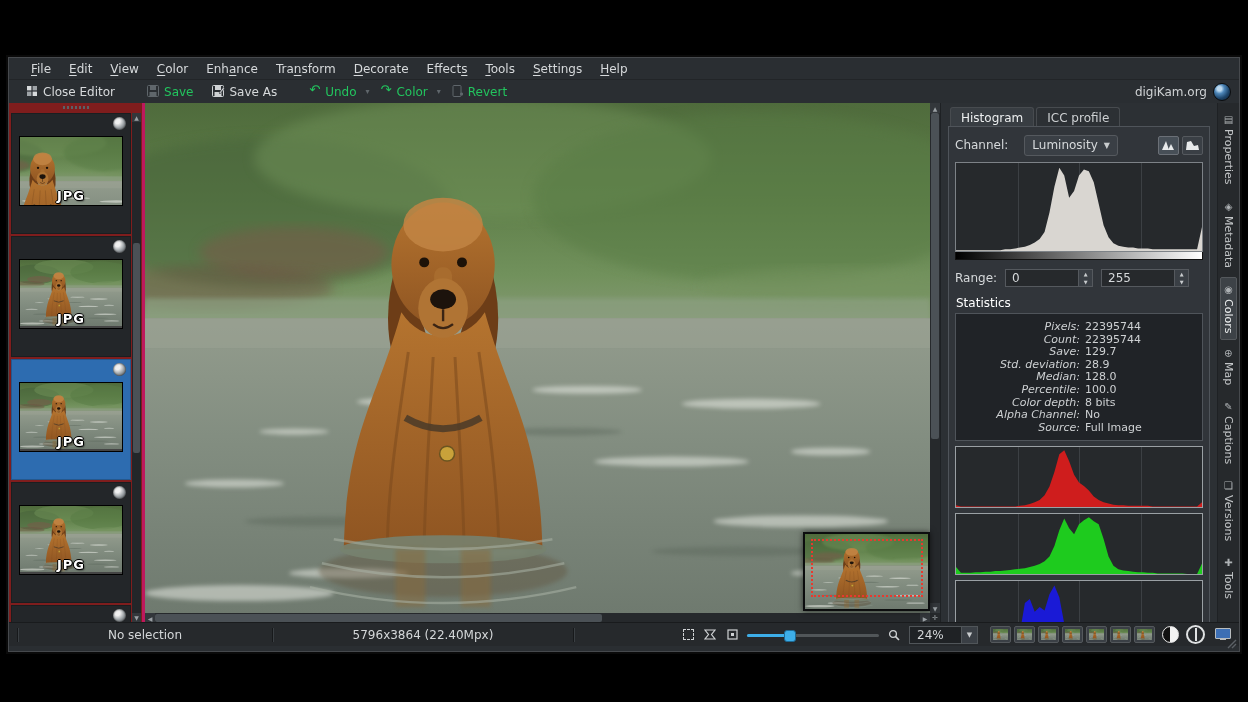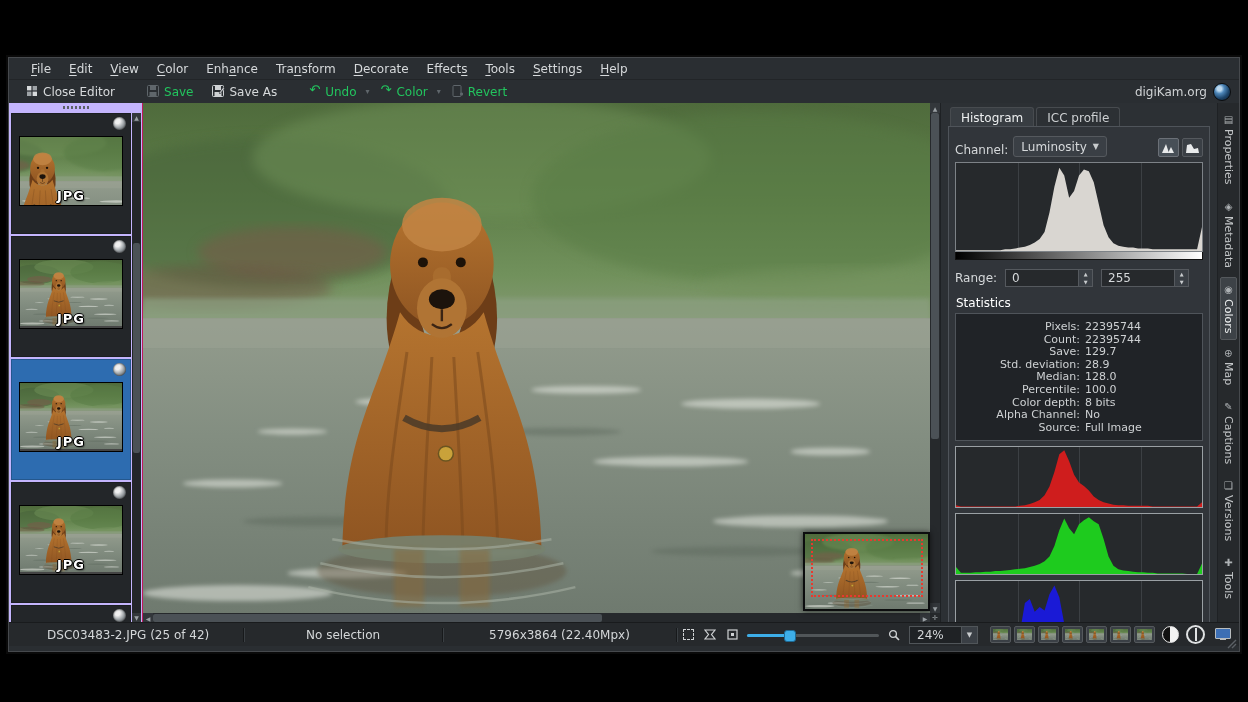--- a/index.html
+++ b/index.html
@@ -13,21 +13,21 @@
   .toolbar{height:23px;display:flex;align-items:center;padding:0 8px 0 10px;gap:4px;background:#2a2e32;font-size:12px;border-bottom:1px solid #1e2124}
   .tbtn{display:flex;align-items:flex-start;gap:5px;padding:2px 7px;border-radius:2px;white-space:nowrap}
   .tbtn.disabled{color:#22c55e}
   .tb-sep{width:10px}
   .dd{font-size:8px;color:#5f666b;margin-left:-2px}
   .toolbar-right{margin-left:auto;display:flex;align-items:center;gap:6px}
   .dk-logo{width:16px;height:16px;border-radius:50%;background:radial-gradient(circle at 34% 30%,#bcd9ef 0 14%,#4d86b8 32%,#1d4469 62%,#0c1c2c 100%);border:1px solid #0a0d10}
   
   .main{position:absolute;left:0;right:0;top:45px;bottom:28px;display:flex}
   
-  .thumbbar{width:133px;background:#c4b5fd;border-right:1px solid #be185d;position:relative;overflow:hidden}
+  .thumbbar{width:133px;background:#7f1d1d;border-right:3px solid #be185d;position:relative;overflow:hidden}
   .tb-handle{height:8px;display:flex;align-items:center;justify-content:center}
   .tb-dots{width:26px;height:3px;background:repeating-linear-gradient(90deg,#5b6166 0 2px,transparent 2px 4px)}
   .thumb-list{position:absolute;left:2px;right:11px;top:10px;bottom:0;display:flex;flex-direction:column;gap:2px}
   .thumb-cell{height:119px;flex:none;background:#232629;border:1px solid #1b1e20;position:relative}
   .thumb-cell.selected{background:#2d6cb0;border-color:#24578d}
   .globe{position:absolute;top:3px;right:4px;width:13px;height:13px;border-radius:50%;background:radial-gradient(circle at 35% 32%,#f0f0f0 0 20%,#9aa0a4 55%,#3c4043 100%);box-shadow:inset 0 0 2px #222}
   .thumb-img{position:absolute;left:50%;top:22px;transform:translateX(-50%);width:102px;height:68px;border:1px solid #000;overflow:hidden;background:#444}
   .jpg-badge{position:absolute;left:50%;bottom:2px;transform:translateX(-50%);font-size:13px;font-weight:bold;color:#fff;letter-spacing:1px;text-shadow:-1px 0 #000,1px 0 #000,0 -1px #000,0 1px #000,1px 1px 2px #000}
   .tb-scroll{position:absolute;right:1px;top:10px;bottom:1px;width:9px;background:#232629}
   .tb-scroll .sb-btn{height:9px}
@@ -45,39 +45,39 @@
   .corner{position:absolute;right:0;bottom:0;width:10px;height:10px;background:#26292c;display:flex;align-items:center;justify-content:center;font-size:7px;color:#9aa0a4}
   .navbox{position:absolute;right:10px;bottom:12px;width:123px;height:75px;border:2px solid #0c0d0e;background:#222;box-shadow:0 0 6px rgba(0,0,0,.6)}
   .navbox svg{display:block;width:100%;height:100%}
   .nav-rect{position:absolute;left:5%;top:7%;width:88%;height:72%;border:2px dotted #e8392f;pointer-events:none}
   
   .rpanel{width:277px;background:#2c3034;border-left:1px solid #1e2124;padding:4px 7px 0 7px;box-sizing:border-box;font-size:12px}
   .rtabs{display:flex;gap:2px;height:19px;margin-left:2px}
   .rtab{padding:1px 10px 0 10px;border:1px solid #474b4f;border-bottom:none;border-radius:3px 3px 0 0;background:#2c3034;color:#cdd0d2;display:flex;align-items:center;font-size:12px}
   .rtab.active{background:#383d42;color:#eceeef}
   .panel-box{border:1px solid #4f545a;background:#31353a;padding:6px;height:497px;box-sizing:border-box}
-  .chan-row{display:flex;align-items:flex-end;gap:5px;height:24px}
+  .chan-row{display:flex;align-items:center;gap:16px;height:24px}
   .combo{display:flex;align-items:center;gap:6px;background:#3a3f45;border:1px solid #55595e;border-radius:3px;padding:1px 7px;height:17px}
   .combo .caret{font-size:8px;color:#c8cbcd}
   .scale-btns{margin-left:auto;display:flex;gap:3px}
   .scale-btn{width:19px;height:17px;border:1px solid #55595e;border-radius:2px;background:#3a3f45;display:flex;align-items:center;justify-content:center}
   .scale-btn.active{background:#474f57;border-color:#6b7077}
   .histo-frame{margin-top:5px;height:88px;border:1px solid #7d8287;background:#26292c;position:relative}
   .gridlines{position:absolute;inset:0;background:linear-gradient(90deg,transparent 0 25%,#3c4044 25% calc(25% + 1px),transparent 0 50%,#3c4044 50% calc(50% + 1px),transparent 0 75%,#3c4044 75% calc(75% + 1px),transparent 0)}
   .histo-frame svg{position:absolute;inset:0;width:100%;height:100%}
   .grad-strip{height:7px;border:1px solid #111;border-top:none;background:linear-gradient(90deg,#000,#fff)}
   .range-row{display:flex;align-items:center;gap:8px;margin-top:7px;height:22px}
   .spin{display:flex;height:18px}
   .spin .val{width:66px;background:#26292c;border:1px solid #55595e;border-right:none;display:flex;align-items:center;padding-left:6px;font-size:12px}
   .spin .arrows{width:13px;border:1px solid #55595e;display:flex;flex-direction:column;background:#3a3f45}
   .spin .arrows span{flex:1;display:flex;align-items:center;justify-content:center;font-size:5px;color:#c8cbcd}
   .stats-title{margin:7px 0 3px 1px;font-size:12px;color:#ffffff}
   .stats-box{border:1px solid #4f545a;background:#202327;padding:7px 10px 6px 6px}
   .stat-row{display:flex;font-size:11px;line-height:12.6px}
-  .stat-label{width:118px;text-align:right;color:#ced1d3;flex:none}
+  .stat-label{width:118px;text-align:right;font-style:italic;color:#ced1d3;flex:none}
   .stat-value{padding-left:5px;color:#ced1d3}
   .mini-histo{margin-top:5px;height:60px;border:1px solid #9aa0a4;background:#26292c;position:relative}
   .mini-histo svg{position:absolute;inset:0;width:100%;height:100%}
   
   .tabstrip{width:22px;background:#26292c;border-left:1px solid #1e2124;display:flex;flex-direction:column;align-items:center;padding-top:4px;box-sizing:border-box;gap:2px}
   .vtab{writing-mode:vertical-rl;display:flex;align-items:center;gap:4px;font-size:11px;color:#c3c6c8;padding:7px 2px;border-radius:2px}
   .vtab .vicon{font-size:10px;color:#aeb2b5}
   .vtab.active{background:#3d4247;color:#eef0f1;border:1px solid #54585c;padding:6px 1px}
   
   .statusbar{position:absolute;left:0;right:0;bottom:5px;height:23px;background:#26292c;border-top:1px solid #191b1d;display:flex;align-items:center;font-size:12px;color:#d4d7d9;padding:0 6px}
@@ -482,21 +482,20 @@
           <span>Versions</span>
         </div>
       <div class="vtab">
           <span class="vicon">✚</span>
           <span>Tools</span>
         </div>
     </div>
   </div>
 
   <div class="statusbar">
-    <div class="st-sec st-file">DSC03483-2.JPG (25 of 42)</div>
     <div class="st-sep"></div>
     <div class="st-sec st-sel">No selection</div>
     <div class="st-sep"></div>
     <div class="st-sec st-dim">5796x3864 (22.40Mpx)</div>
     <div class="st-sep"></div>
     <div class="st-controls">
       <div class="ic-btn">
           <span class="sel-ic"></span>
         </div>
       <div class="ic-btn">

